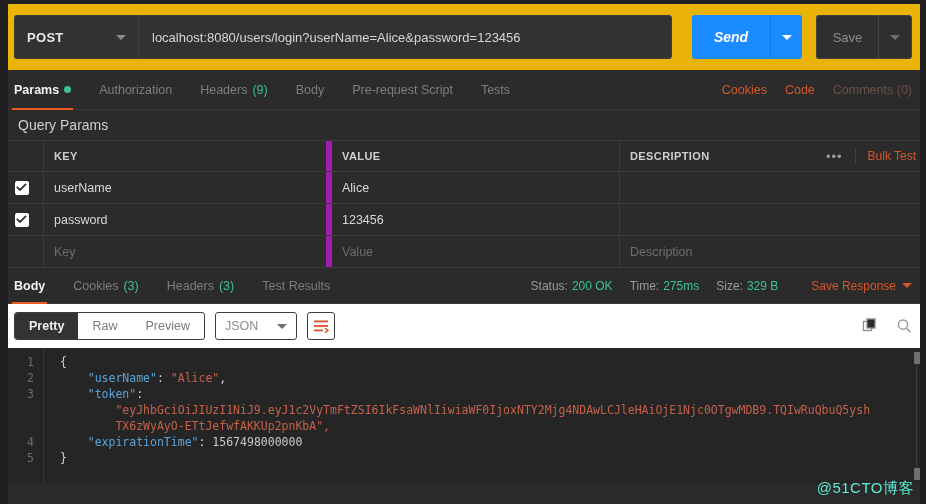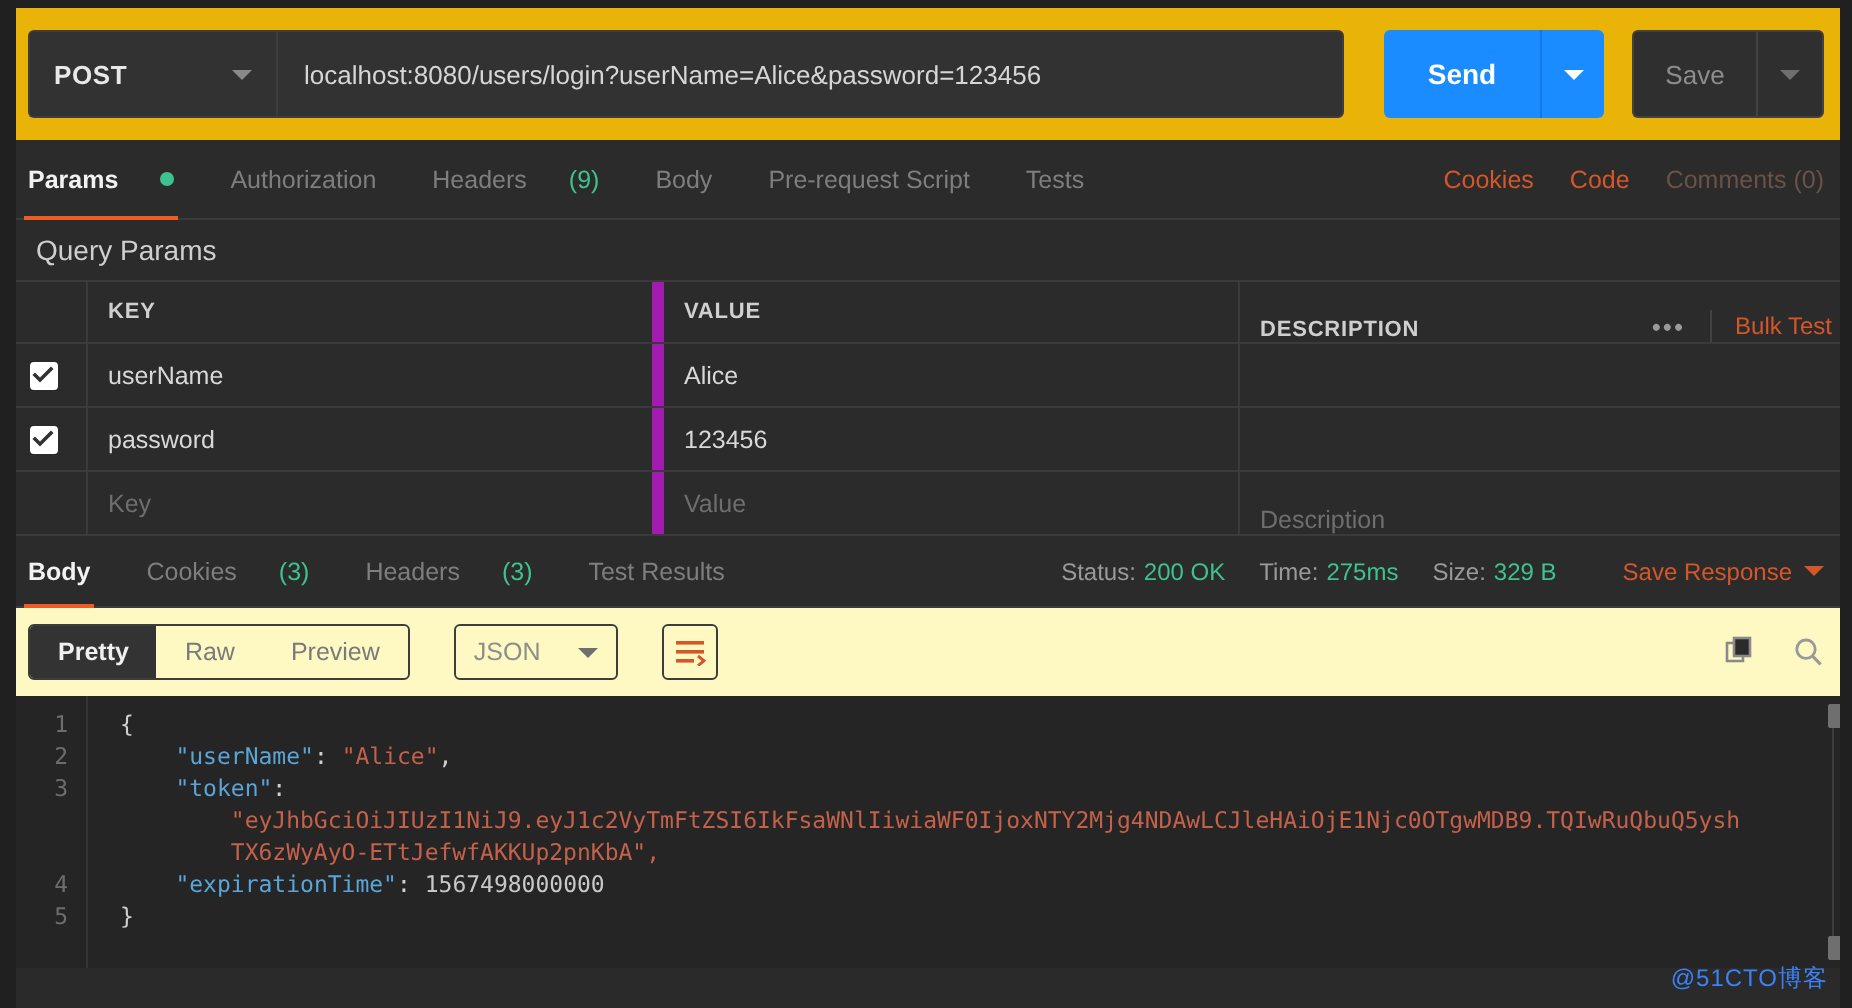--- a/index.html
+++ b/index.html
@@ -41,21 +41,21 @@
     flex: 1; height: 44px;
     background: #323232;
     border: 1px solid #3d3d3d;
     border-radius: 0 3px 3px 0;
     display: flex; align-items: center;
     padding: 0 13px;
     cursor: text;
   }
   .url-text { color: #d6d6d6; font-size: 13px; white-space: nowrap; overflow: hidden; }
 
-  .send-group { display: flex; margin-left: 20px; }
+  .send-group { display: flex; margin-left: 20px; font-style: italic; }
   .send-btn {
     height: 44px; width: 78px;
     background: #1a8cff;
     border-radius: 3px 0 0 3px;
     display: flex; align-items: center; justify-content: center;
     color: #fff; font-size: 14px; font-weight: bold;
     cursor: pointer;
   }
   .send-caret {
     height: 44px; width: 32px;
@@ -84,21 +84,21 @@
   
   .req-tabs {
     height: 40px;
     background: #2b2b2b;
     border-bottom: 1px solid #3a3a3a;
     display: flex; align-items: stretch;
     padding: 0 14px;
     position: relative;
   }
   .rtab {
-    display: flex; align-items: center; gap: 21px;
+    display: flex; align-items: center; gap: 5px;
     padding: 0 15px 0 0;
     margin-right: 13px;
     color: #7e7e7e; font-size: 12.5px;
     cursor: pointer; position: relative;
   }
   .rtab:first-child { padding-left: 0; }
   .rtab.active { color: #f2f2f2; font-weight: bold; }
   .rtab.active::after {
     content: ""; position: absolute; left: -2px; right: 13px; bottom: -1px;
     height: 2px; background: #ef5b25;
@@ -120,21 +120,21 @@
   
   .ptable { background: #2b2b2b; border-top: 1px solid #3a3a3a; }
   .prow { display: flex; height: 32px; border-bottom: 1px solid #3a3a3a; }
   .prow.head { height: 31px; }
   .c-check {
     width: 44px; border-right: 1px solid #3a3a3a;
     display: flex; align-items: center; justify-content: center;
   }
   .c-key { width: 288px; border-right: 6px solid #a21caf; display: flex; align-items: center; padding: 0 10px; }
   .c-val { width: 288px; border-right: 1px solid #3a3a3a; display: flex; align-items: center; padding: 0 10px; }
-  .c-desc { flex: 1; display: flex; align-items: flex-end; padding: 0 10px; justify-content: space-between; }
+  .c-desc { flex: 1; display: flex; align-items: center; padding: 0 10px; justify-content: space-between; }
   .hdr-txt { color: #cfcfcf; font-size: 11px; font-weight: bold; letter-spacing: .4px; }
   .cell-txt { color: #d8d8d8; font-size: 12.5px; }
   .cell-ph { color: #6e6e6e; font-size: 12.5px; }
   .cb {
     width: 14px; height: 14px; background: #fff; border-radius: 2px;
     display: flex; align-items: center; justify-content: center;
     cursor: pointer;
   }
   .cb svg { display: block; }
   .desc-right { display: flex; align-items: center; gap: 12px; }
@@ -149,22 +149,22 @@
     display: flex; align-items: stretch; padding: 0 14px;
   }
   .stat-wrap { display: flex; align-items: center; gap: 17px; margin-left: auto; }
   .stat { font-size: 12px; color: #9a9a9a; display: flex; gap: 4px; }
   .stat b { color: #3ec28f; font-weight: normal; }
   .save-resp { color: #d4572a; font-size: 12px; display: flex; align-items: center; gap: 6px; margin-left: 16px; cursor: pointer; }
   .caret-orange { border-top: 5px solid #d4572a; }
 
   
   .viewbar {
-    height: 44px; background: #fef9c3;
-    display: flex; align-items: center; padding: 0 14px; gap: 22px;
+    height: 44px; background: #ffffff;
+    display: flex; align-items: center; padding: 0 14px; gap: 10px;
   }
   .seg {
     height: 28px; display: flex; align-items: stretch;
     border: 1px solid #3d3d3d; border-radius: 3px; overflow: hidden;
   }
   .seg div {
     display: flex; align-items: center; padding: 0 14px;
     color: #7a7a7a; font-size: 12.5px; cursor: pointer;
   }
   .seg div.on { color: #f0f0f0; font-weight: bold; background: #333333; }
@@ -204,21 +204,21 @@
   .p { color: #d0d0d0; }
 
   .sbar { position: absolute; right: 5px; top: 4px; width: 7px; bottom: 4px; }
   .sbar .tr { position: absolute; left: 2px; top: 10px; bottom: 10px; width: 1px; background: #3d3d3d; }
   .sbar .th { position: absolute; left: 0; width: 7px; height: 12px; background: #6f6f6f; border-radius: 1px; }
   .sbar .th.top { top: 0; }
   .sbar .th.bot { bottom: 0; }
 
   .watermark {
     position: absolute; right: 12px; bottom: 6px;
-    color: #3b82f6; font-size: 12px; letter-spacing: .5px;
+    color: #5eead4; font-size: 15px; letter-spacing: .5px;
     pointer-events: none;
   }
   .edge-l { position: absolute; left: 0; top: 0; bottom: 0; width: 8px; background: #202020; }
   .edge-r { position: absolute; right: 0; top: 0; bottom: 0; width: 6px; background: #202020; }
   .topline { height: 4px; background: #212121; }
 </style>
 </head>
 <body>
 
 <div class="topline"></div>

